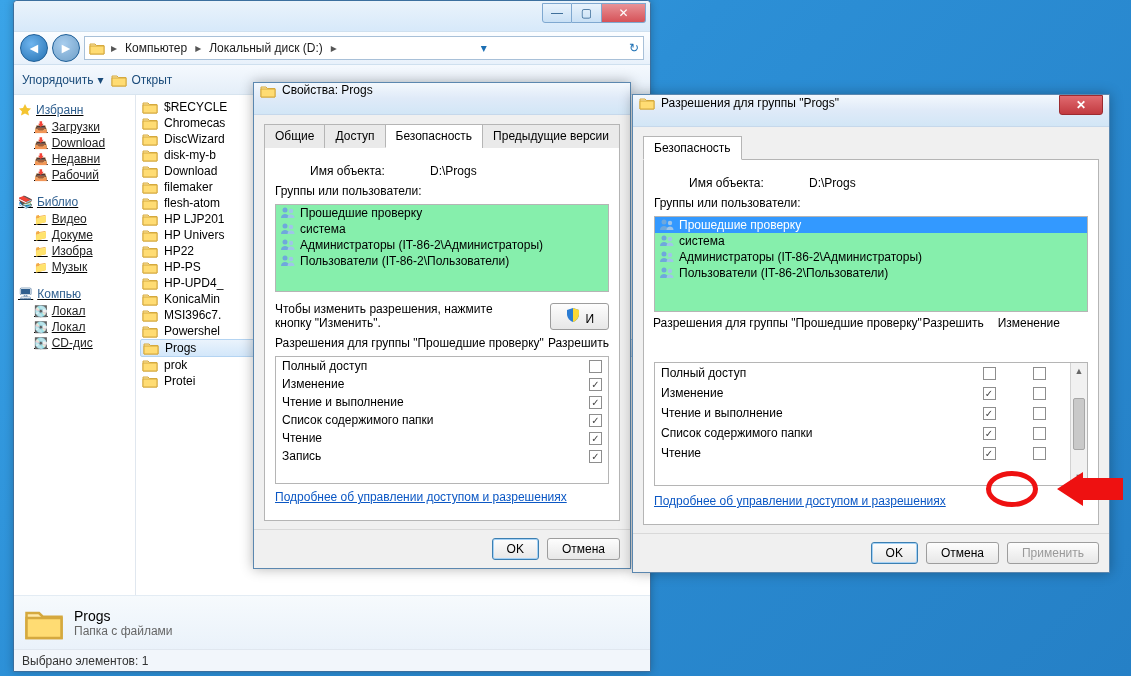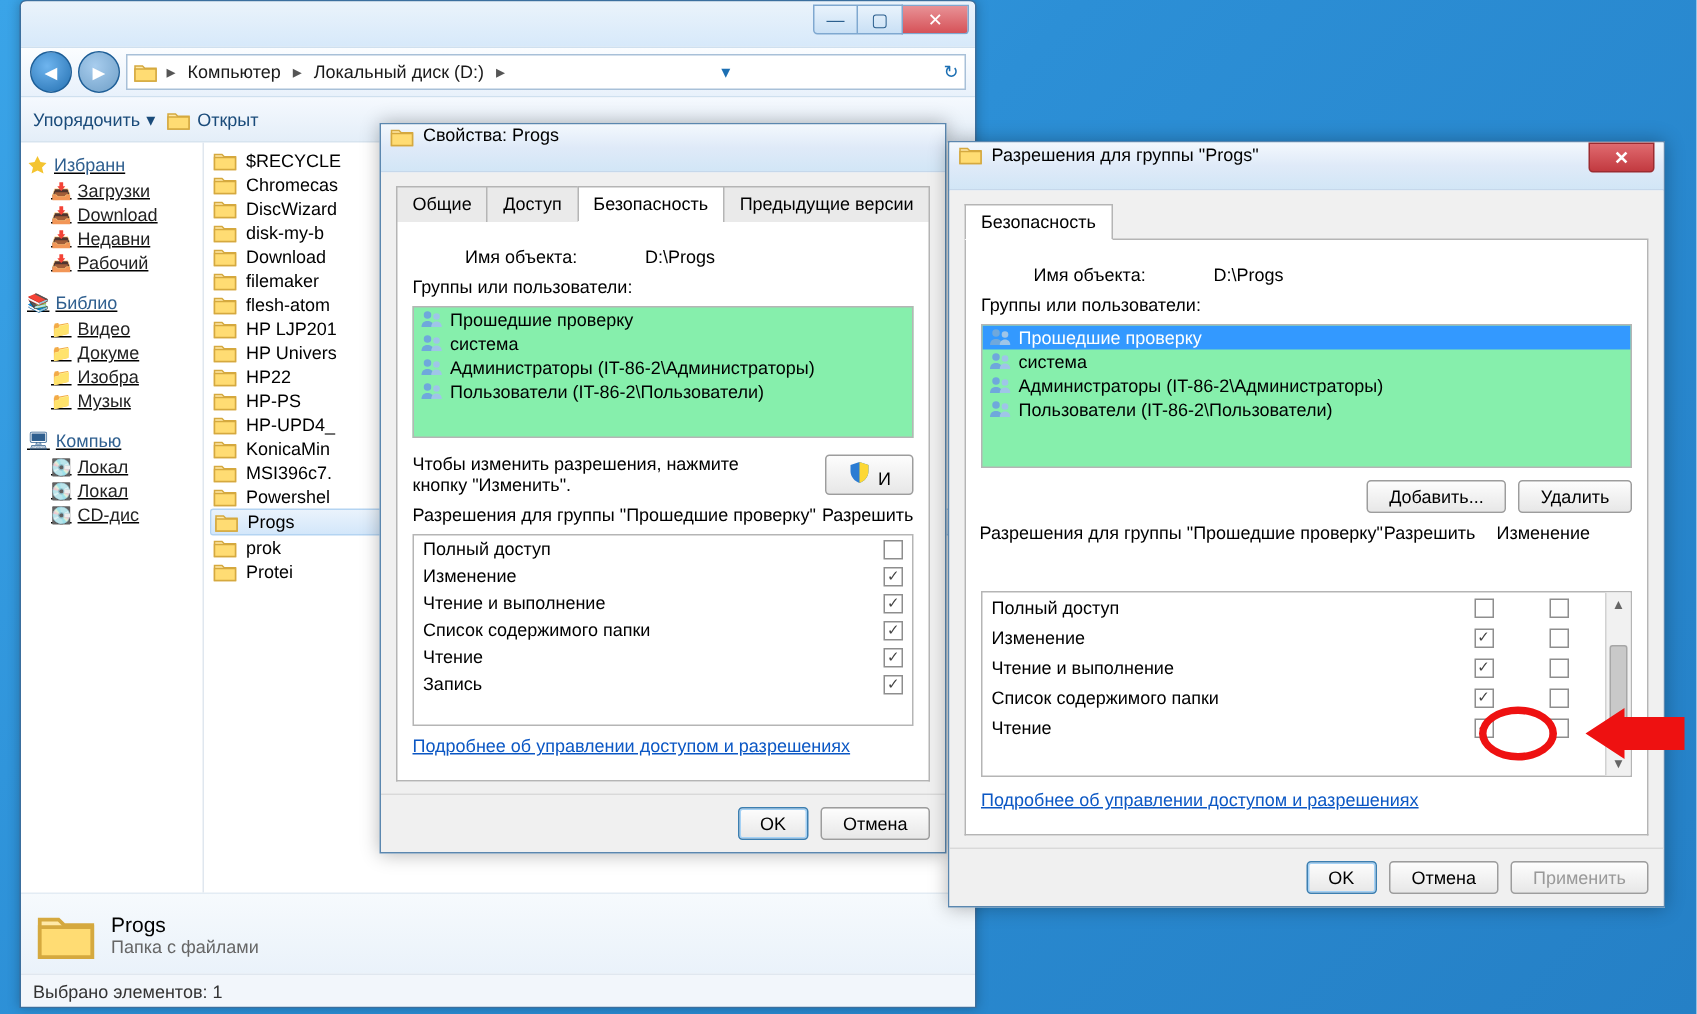--- a/index.html
+++ b/index.html
@@ -395,24 +395,20 @@
           <div class="li"><svg class="user-ico" viewBox="0 0 16 14">
               <use href="#users"></use>
             </svg>система</div>
           <div class="li"><svg class="user-ico" viewBox="0 0 16 14">
               <use href="#users"></use>
             </svg>Администраторы (IT-86-2\Администраторы)</div>
           <div class="li"><svg class="user-ico" viewBox="0 0 16 14">
               <use href="#users"></use>
             </svg>Пользователи (IT-86-2\Пользователи)</div>
         </div>
-      <div class="row" style="display:flex;justify-content:flex-end;gap:8px;margin-top:8px">
-        <button class="btn">Добавить...</button>
-        <button class="btn">Удалить</button>
-      </div>
       <div class="perm-head">
         <span style="flex:1;text-align:left;position:absolute;left:20px">Разрешения для группы "Прошедшие проверку"</span>
         <div style="display:flex;gap:14px">
           <span>Разрешить</span>
           <span>Изменение</span>
         </div>
       </div>
       <div style="height:28px"></div>
       <div class="perm-grid" style="height:124px">
         <div class="perm-rows" id="permGrid">

